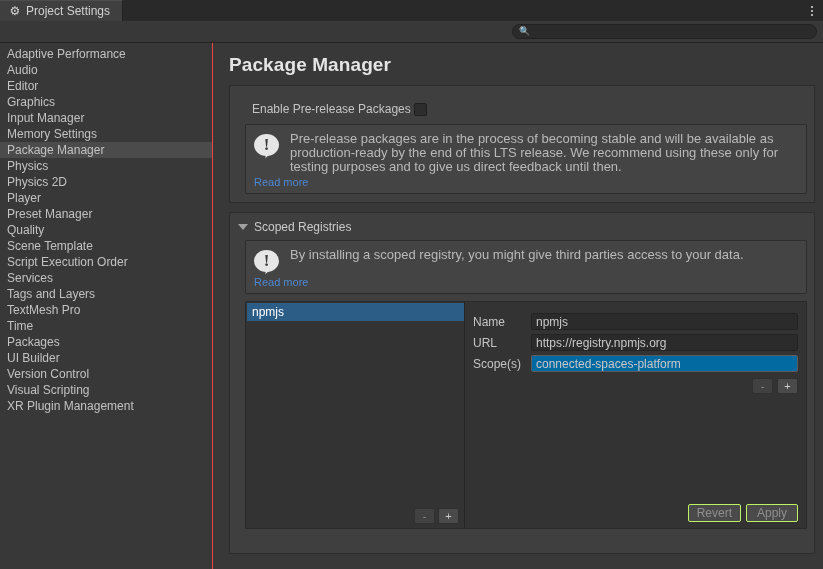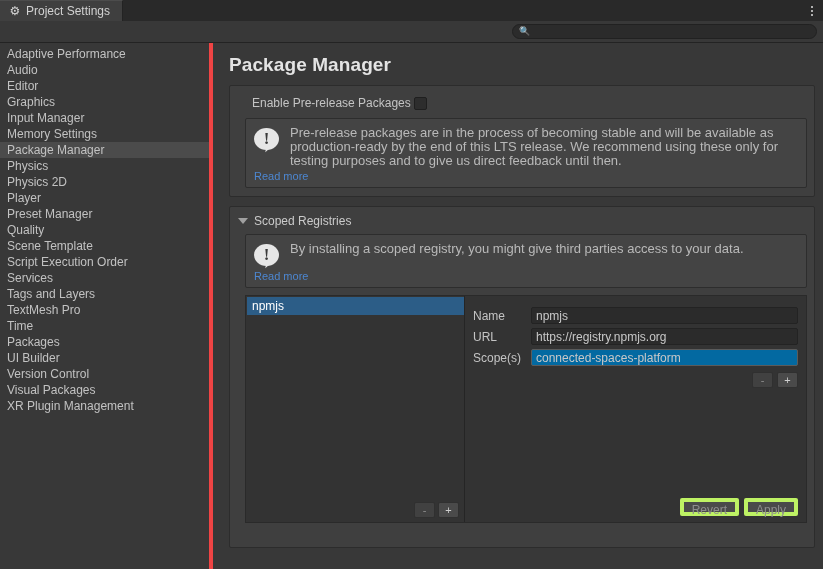--- a/index.html
+++ b/index.html
@@ -118,21 +118,21 @@
   
   .body {
     flex: 1 1 auto;
     display: flex;
     min-height: 0;
   }
   .sidebar {
     width: 213px;
     flex: 0 0 213px;
     background: #383838;
-    border-right: 4px solid #ef4444;
+    border-right: 1px solid #ef4444;
     padding-top: 3px;
     box-sizing: border-box;
     overflow: hidden;
   }
   .side-item {
     height: 16px;
     line-height: 16px;
     padding-left: 7px;
     font-size: 12px;
     color: #c2c2c2;
@@ -184,21 +184,21 @@
   .foldout-label {
     font-size: 12px;
     color: #cbcbcb;
   }
 
   .checkrow {
     display: flex;
     align-items: center;
     height: 20px;
     padding-left: 15px;
-    margin-top: 2px;
+    margin-top: 8px;
   }
   .checkrow label {
     font-size: 12px;
     color: #c4c4c4;
     cursor: default;
   }
   .checkbox {
     width: 13px;
     height: 13px;
     background: #2d2d2d;
@@ -380,21 +380,21 @@
     display: flex;
     justify-content: flex-end;
     gap: 5px;
   }
   .actbtn {
     min-width: 52px;
     height: 18px;
     line-height: 16px;
     text-align: center;
     background: #4a4a4a;
-    border: 4px solid #bef264;
+    border: 1px solid #bef264;
     border-radius: 2px;
     font-size: 12px;
     color: #8e8e8e;
     cursor: pointer;
     padding: 0 8px;
     box-sizing: border-box;
     user-select: none;
   }
 </style>
 </head>
@@ -439,21 +439,21 @@
       <div class="side-item"><span>Quality</span></div>
       <div class="side-item"><span>Scene Template</span></div>
       <div class="side-item"><span>Script Execution Order</span></div>
       <div class="side-item"><span>Services</span></div>
       <div class="side-item"><span>Tags and Layers</span></div>
       <div class="side-item"><span>TextMesh Pro</span></div>
       <div class="side-item"><span>Time</span></div>
       <div class="side-item"><span>Packages</span></div>
       <div class="side-item"><span>UI Builder</span></div>
       <div class="side-item"><span>Version Control</span></div>
-      <div class="side-item"><span>Visual Packages</span></div>
+      <div class="side-item"><span>Visual Scripting</span></div>
       <div class="side-item"><span>XR Plugin Management</span></div>
     </div>
 
     <div class="content">
       <div class="page-title">Package Manager</div>
 
       <div class="groupbox">
 
         <div class="checkrow">
           <label>Enable Pre-release Packages</label>

